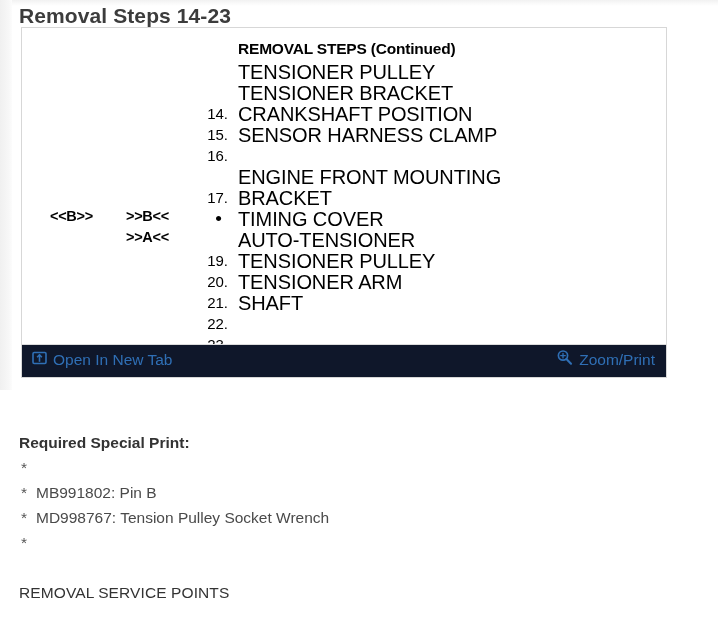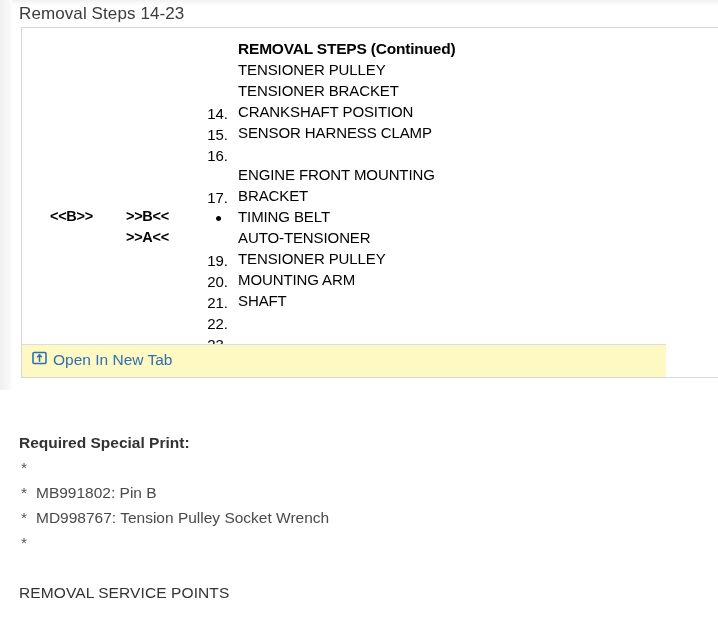--- a/index.html
+++ b/index.html
@@ -28,32 +28,32 @@
   .left-gutter {
     position: absolute;
     left: 0; top: 0;
     width: 12px; height: 390px;
     background: linear-gradient(to right, #f0f0f0 0%, #f7f7f7 70%, #fcfcfc 100%);
   }
 
   .page-title {
     position: absolute;
     left: 19px; top: 4px;
-    font-size: 17px;
-    font-weight: 400;
+    font-size: 21px;
+    font-weight: 700;
     color: #3c3c3c;
     letter-spacing: 0.1px;
     white-space: nowrap;
   }
 
   
   .figure-panel {
     position: absolute;
     left: 21px; top: 27px;
-    width: 698px; height: 351px;
+    width: 646px; height: 351px;
     border: 1px solid #d7d7d7;
     background: #ffffff;
     box-sizing: border-box;
   }
 
   .figure-image {
     position: absolute;
     left: 0; top: 0;
     width: 644px; height: 316px;
     background: #ffffff;
@@ -130,36 +130,36 @@
     font-size: 19px;
     line-height: 18px;
     padding-right: 6px;
     box-sizing: border-box;
   }
 
   .step-label {
     position: absolute;
     left: 216px;
     top: 0;
-    font-size: 15px;
+    font-size: 20px;
     color: #000000;
     letter-spacing: -0.1px;
   }
 
   .step-label.cont {
     left: 216px;
   }
 
   
   .figure-footer {
     position: absolute;
     left: 0; bottom: 0;
     width: 644px; height: 33px;
     border-top: 1px solid #dcdcdc;
-    background: #fef9c3;
+    background: #0f172a;
     box-sizing: border-box;
   }
 
   .footer-link {
     position: absolute;
     display: flex;
     align-items: center;
     gap: 6px;
     color: #2f6fb5;
     font-size: 15.5px;
@@ -278,39 +278,39 @@
           <div class="step-row">
             <span class="mark-left"></span>
             <span class="mark-right"></span>
             <span class="step-num"></span>
             <span class="step-label cont">BRACKET</span>
           </div>
           <div class="step-row">
             <span class="mark-left">&lt;&lt;B&gt;&gt;</span>
             <span class="mark-right">&gt;&gt;B&lt;&lt;</span>
             <span class="step-num">19.</span>
-            <span class="step-label">TIMING BELT</span>
+            <span class="step-label">TIMING COVER</span>
           </div>
           <div class="step-row">
             <span class="mark-left"></span>
             <span class="mark-right">&gt;&gt;A&lt;&lt;</span>
             <span class="step-num">20.</span>
             <span class="step-label">AUTO-TENSIONER</span>
           </div>
           <div class="step-row">
             <span class="mark-left"></span>
             <span class="mark-right"></span>
             <span class="step-num">21.</span>
             <span class="step-label">TENSIONER PULLEY</span>
           </div>
           <div class="step-row">
             <span class="mark-left"></span>
             <span class="mark-right"></span>
             <span class="step-num">22.</span>
-            <span class="step-label">MOUNTING ARM</span>
+            <span class="step-label">TENSIONER ARM</span>
           </div>
           <div class="step-row">
             <span class="mark-left"></span>
             <span class="mark-right"></span>
             <span class="step-num">23.</span>
             <span class="step-label">SHAFT</span>
           </div>
         </div>
     </div>
   </div>
@@ -320,20 +320,30 @@
       <span class="icon-newtab">
         <svg width="15" height="15" viewBox="0 0 15 15">
           <rect x="1" y="2.5" width="13" height="11" rx="1.2" fill="none" stroke="#2f6fb5" stroke-width="1.6"></rect>
           <path d="M7.5 11 L7.5 5.4" stroke="#2f6fb5" stroke-width="1.6" stroke-linecap="square"></path>
           <path d="M5.1 7.3 L7.5 4.9 L9.9 7.3" fill="none" stroke="#2f6fb5" stroke-width="1.6" stroke-linejoin="miter"></path>
         </svg>
       </span>
       <span>Open In New Tab</span>
     </a>
 
+    <a class="footer-link right">
+      <span class="icon-zoom">
+        <svg width="17" height="17" viewBox="0 0 17 17">
+          <circle cx="7" cy="6.6" r="4.6" fill="none" stroke="#2f6fb5" stroke-width="1.7"></circle>
+          <path d="M7 4.3 L7 8.9 M4.7 6.6 L9.3 6.6" stroke="#2f6fb5" stroke-width="1.3" stroke-linecap="round"></path>
+          <path d="M10.4 10.1 L15 14.7" stroke="#2f6fb5" stroke-width="2.1" stroke-linecap="round"></path>
+        </svg>
+      </span>
+      <span>Zoom/Print</span>
+    </a>
   </div>
 </div>
 
 <div class="tools-heading">Required Special Print:</div>
 <div class="tool-list" id="tool-list">
     <div class="tool-item">
       <span class="tool-star">*</span>
     </div>
     <div class="tool-item">
       <span class="tool-star">*</span>

